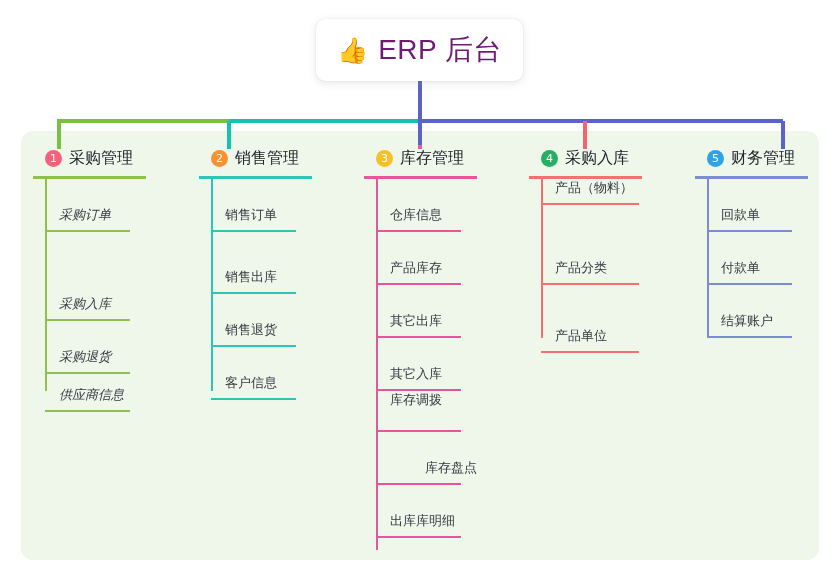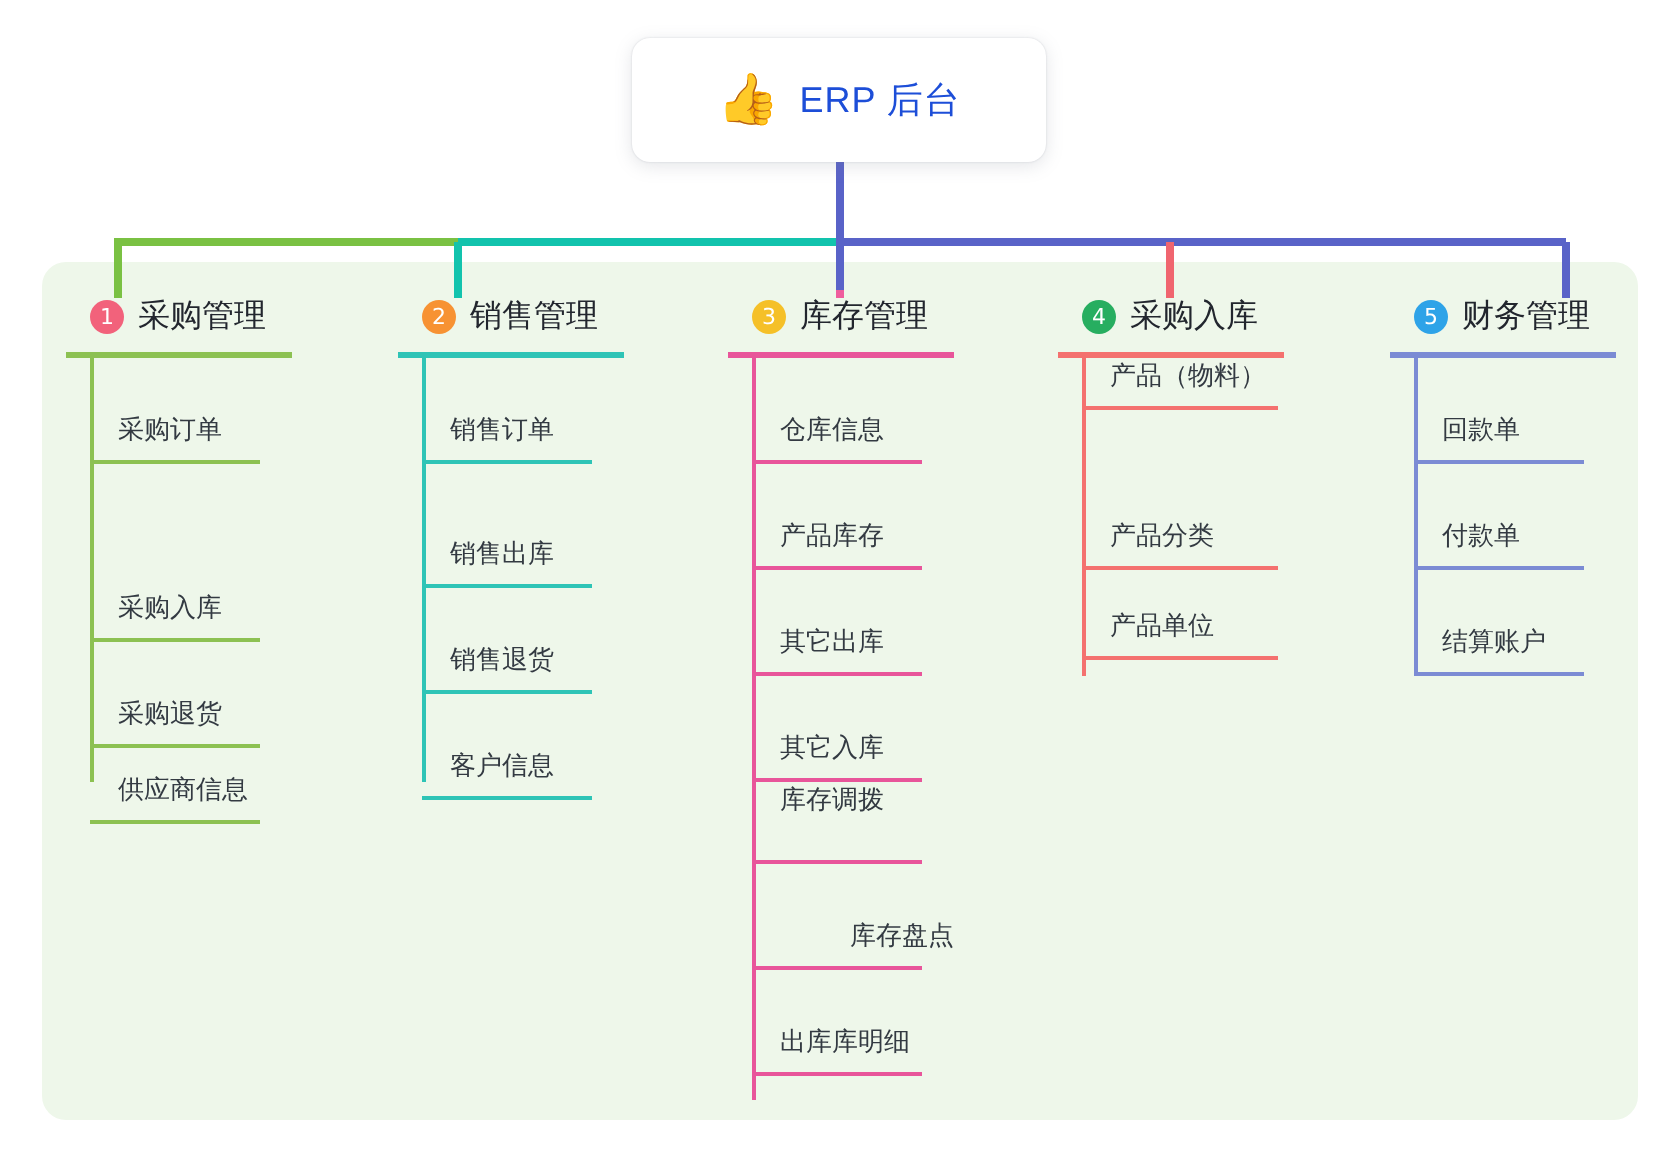--- a/index.html
+++ b/index.html
@@ -18,21 +18,21 @@
     width: 207px; height: 62px;
     background: #ffffff;
     border-radius: 9px;
     box-shadow: 0 2px 9px rgba(120,125,140,0.20), 0 0 1px rgba(120,125,140,0.30);
     display: flex; align-items: center; justify-content: center;
     gap: 10px;
     z-index: 6;
   }
   .title-emoji { font-size: 25px; line-height: 1; }
   .title-text {
-    font-size: 18px; color: #1d4ed8; letter-spacing: .5px; white-space: nowrap;
+    font-size: 28px; color: #701a75; letter-spacing: .5px; white-space: nowrap;
   }
 
   
   .panel {
     position: absolute;
     left: 21px; top: 131px;
     width: 798px; height: 429px;
     background: #eef7ea;
     border-radius: 12px;
     z-index: 1;
@@ -103,21 +103,21 @@
       <div class="drop" style="left: 781px; height: 28px; background: rgb(89, 99, 200);"></div>
     </div>
 
   <div id="columns-layer">
       <div class="col" style="left: 33px;">
         <div class="col-head">
           <span class="badge" style="background: rgb(242, 98, 123);">1</span>
           <span class="head-label">采购管理</span>
         </div>
         <div class="head-rule" style="width: 113px; background: rgb(140, 193, 82);"></div>
-        <div style="position: relative;">
+        <div style="position: relative; font-style: italic;">
           <div class="spine" style="top: 0px; background: rgb(140, 193, 82); height: 212px;"></div>
           <div class="leaf" style="height: 53px; display: flex; flex-direction: column; justify-content: flex-end;">
             <span class="leaf-text">采购订单</span>
             <div class="leaf-rule" style="width: 85px; background: rgb(140, 193, 82); margin-left: -14px;"></div>
           </div>
           <div class="leaf" style="height: 53px; display: flex; flex-direction: column; justify-content: flex-end; margin-top: 36px;">
             <span class="leaf-text">采购入库</span>
             <div class="leaf-rule" style="width: 85px; background: rgb(140, 193, 82); margin-left: -14px;"></div>
           </div>
           <div class="leaf" style="height: 53px; display: flex; flex-direction: column; justify-content: flex-end;">
@@ -203,21 +203,21 @@
         <div style="position: relative;">
           <div class="spine" style="top: 0px; background: rgb(244, 113, 111); height: 159px;"></div>
           <div class="leaf" style="height: 53px; display: flex; flex-direction: column; justify-content: flex-start;">
             <span class="leaf-text">产品（物料）</span>
             <div class="leaf-rule" style="width: 98px; background: rgb(244, 113, 111); margin-left: -14px;"></div>
           </div>
           <div class="leaf" style="height: 53px; display: flex; flex-direction: column; justify-content: flex-end;">
             <span class="leaf-text">产品分类</span>
             <div class="leaf-rule" style="width: 98px; background: rgb(244, 113, 111); margin-left: -14px;"></div>
           </div>
-          <div class="leaf" style="height: 45px; display: flex; flex-direction: column; justify-content: flex-end;">
+          <div class="leaf" style="height: 68px; display: flex; flex-direction: column; justify-content: flex-end;">
             <span class="leaf-text">产品单位</span>
             <div class="leaf-rule" style="width: 98px; background: rgb(244, 113, 111); margin-left: -14px;"></div>
           </div>
         </div>
       </div>
       <div class="col" style="left: 695px;">
         <div class="col-head">
           <span class="badge" style="background: rgb(46, 163, 232);">5</span>
           <span class="head-label">财务管理</span>
         </div>

